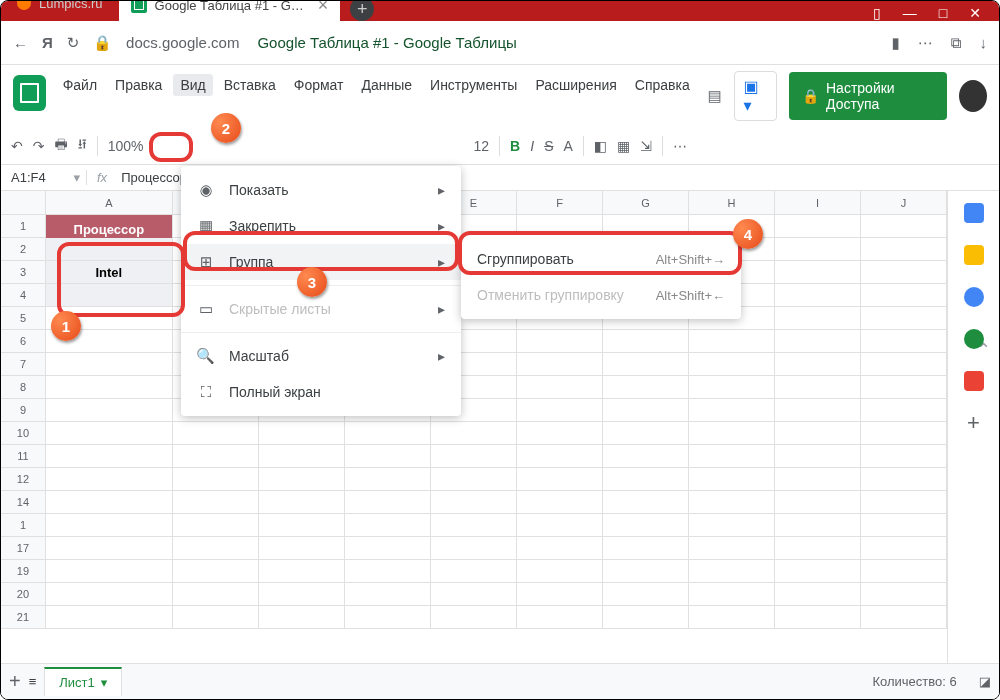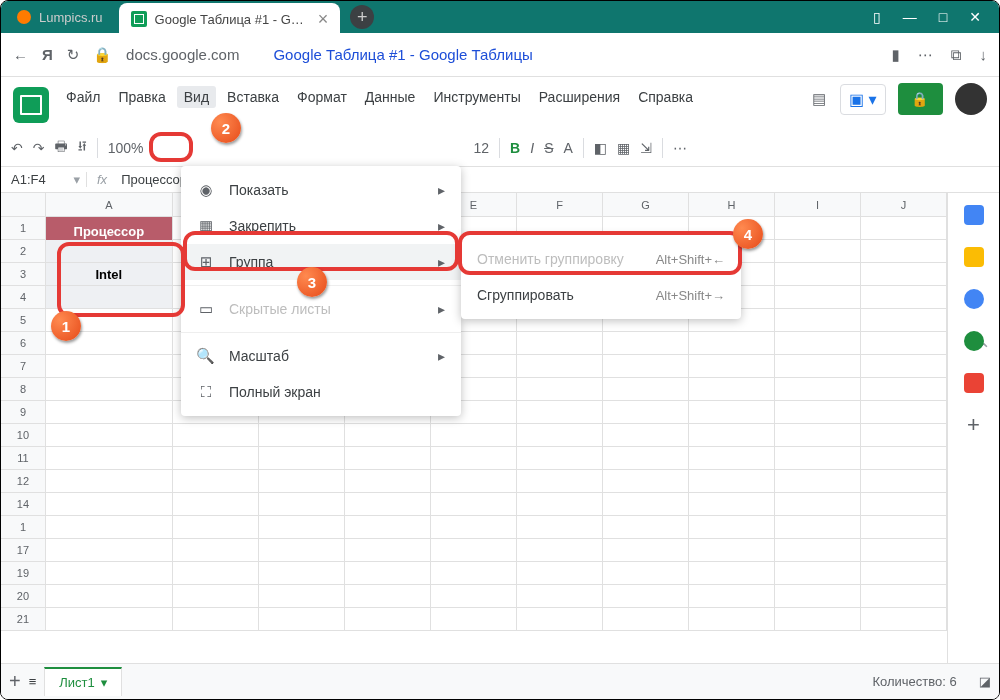--- a/index.html
+++ b/index.html
@@ -1,29 +1,29 @@
 <!DOCTYPE html>
 <html><head>
 <meta charset="utf-8">
 <style>
 *{box-sizing:border-box;margin:0;padding:0;font-family:Arial,sans-serif}
 body{background:#fff;width:1000px;height:700px;overflow:hidden;position:relative;border:1px solid #000;border-radius:8px}
 
-.titlebar{height:32px;background:#0f766e;display:flex;align-items:center;color:#ccc;font-size:13px}
+.titlebar{height:20px;background:#b91c1c;display:flex;align-items:flex-end;color:#ccc;font-size:13px}
 .tab-inactive{display:flex;align-items:center;gap:8px;padding:0 16px;height:36px}
 .tab-inactive .dot{width:14px;height:14px;border-radius:50%;background:#ff7b00}
 .tab-active{display:flex;align-items:center;gap:8px;padding:0 12px;height:32px;background:#fff;color:#444;border-radius:8px 8px 0 0;margin-top:4px}
 .tab-active .sheet-ico{width:16px;height:16px;background:#0f9d58;border-radius:2px;position:relative}
 .tab-active .sheet-ico::after{content:"";position:absolute;inset:3px;border:1px solid #fff}
 .newtab{width:24px;height:24px;border-radius:50%;background:#3c4043;margin-left:10px;color:#ccc;display:flex;align-items:center;justify-content:center;font-size:18px}
 .winctrl{margin-left:auto;display:flex;gap:22px;padding-right:18px;color:#fff;font-size:14px}
 
 .addr{height:44px;border-bottom:1px solid #e0e0e0;display:flex;align-items:center;padding:0 12px;gap:14px;color:#5f6368;font-size:15px}
 .addr .url{color:#5f6368}
-.addr .title{color:#1d4ed8;margin-left:20px}
+.addr .title{color:#14532d;margin-left:4px}
 .addr .right{margin-left:auto;display:flex;gap:18px;align-items:center}
 
 .dh{display:flex;align-items:flex-start;padding:6px 12px;gap:10px}
 .logo{width:36px;height:36px;background:#0f9d58;border-radius:6px;margin-top:4px;position:relative}
 .logo::after{content:"";position:absolute;inset:8px 7px;border:2px solid #fff;border-radius:1px}
 .dh-mid{flex:0 0 auto}
 .doc-title{font-size:18px;color:#3c4043;display:flex;align-items:center;gap:10px}
 .menus{display:flex;gap:4px;font-size:14px;color:#3c4043;margin-top:3px}
 .menus span{padding:3px 7px;border-radius:3px}
 .dh-right{margin-left:auto;display:flex;align-items:center;gap:12px}
@@ -117,20 +117,21 @@
       <span>Инструменты</span>
       <span>Расширения</span>
       <span>Справка</span>
     </div>
   </div>
   <div class="dh-right">
     <span class="ico">▤</span>
     <span class="present">▣ ▾</span>
     <div class="share">
       <span>🔒</span>
+      <span>Настройки Доступа</span>
     </div>
     <div class="av"></div>
   </div>
 </div>
 
 <div class="tb">
   <div class="g">
     <span>↶</span>
     <span>↷</span>
     <span>🖶</span>
@@ -466,28 +467,28 @@
       <span>Масштаб</span>
       <span class="arrow">▸</span>
     </div>
   <div class="item">
       <span class="ico">⛶</span>
       <span>Полный экран</span>
     </div>
 </div>
 
 <div class="dd" style="left:460px;top:234px;width:280px">
+  <div class="item">
+      <span>Сгруппировать</span>
+      <span class="short">Alt+Shift+→</span>
+    </div>
   <div class="item disabled">
       <span>Отменить группировку</span>
       <span class="short">Alt+Shift+←</span>
     </div>
-  <div class="item">
-      <span>Сгруппировать</span>
-      <span class="short">Alt+Shift+→</span>
-    </div>
 </div>
 
 <div class="co" style="left:56px;top:241px;width:128px;height:75px"></div>
 <div class="badge" style="left:50px;top:310px">1</div>
 
 <div class="co" style="left:148px;top:131px;width:44px;height:30px"></div>
 <div class="badge" style="left:210px;top:112px">2</div>
 
 <div class="co" style="left:182px;top:230px;width:276px;height:40px"></div>
 <div class="badge" style="left:296px;top:266px">3</div>

